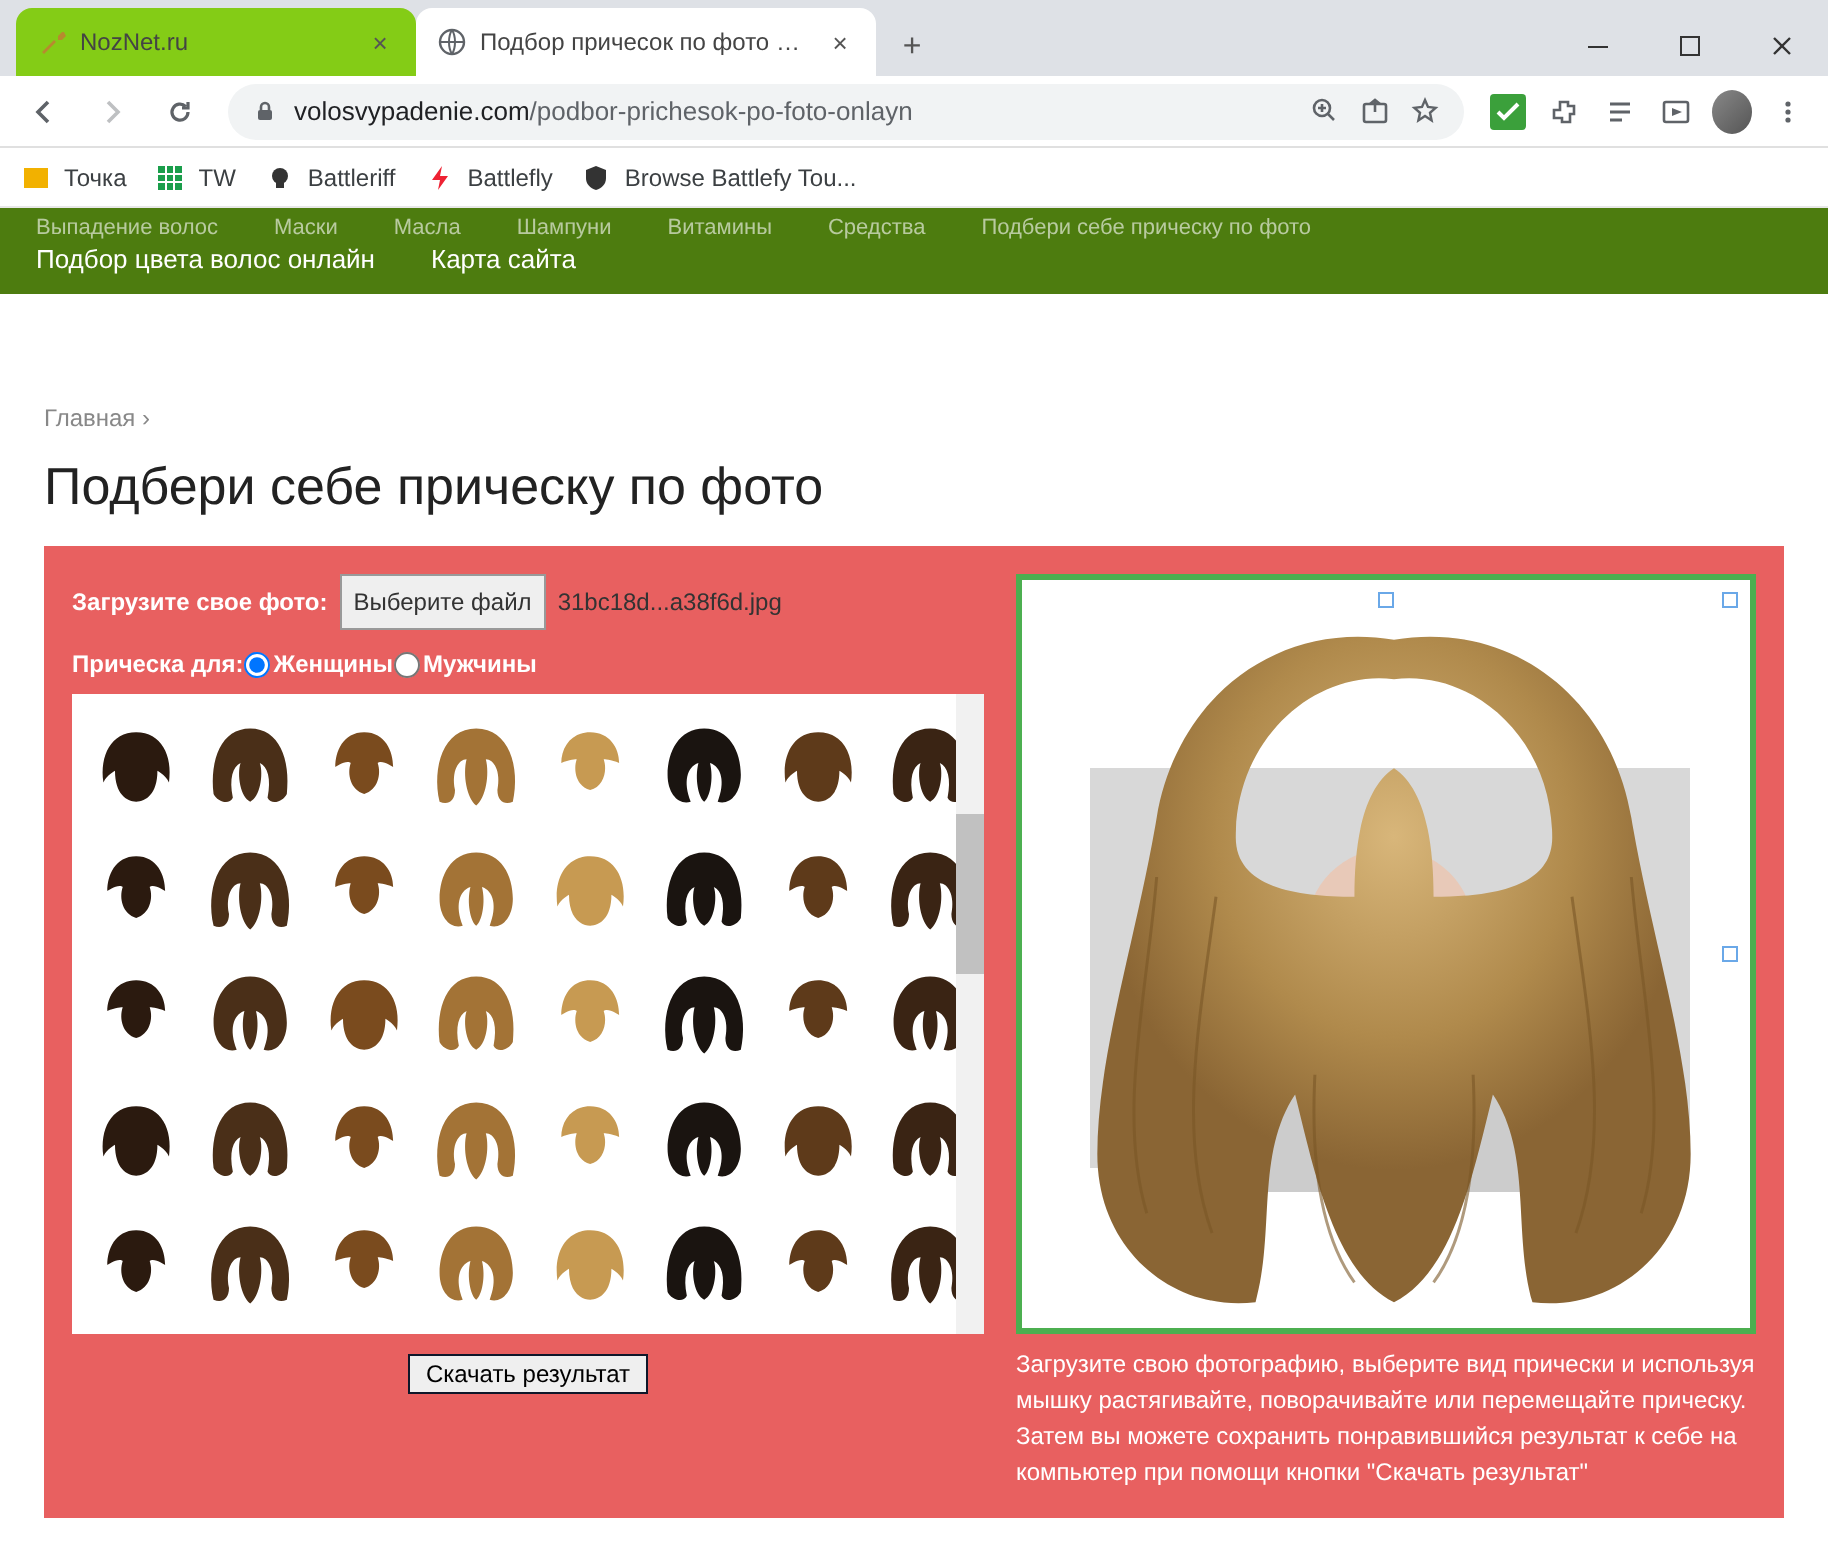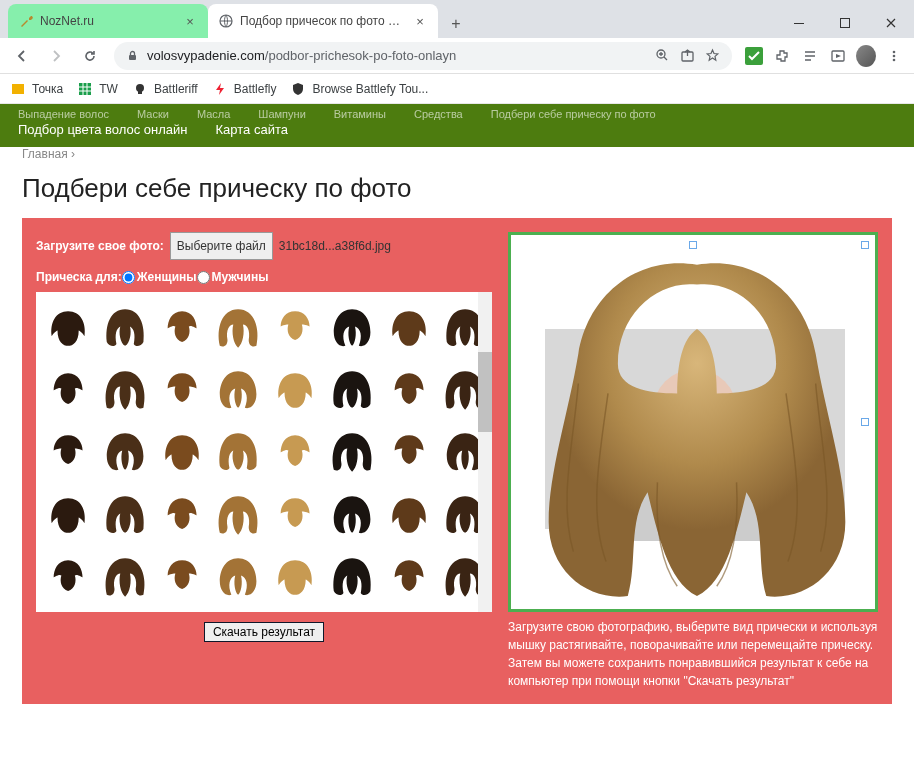--- a/index.html
+++ b/index.html
@@ -1,21 +1,21 @@
 <!DOCTYPE html>
 <html><head>
 <meta charset="utf-8">
 <style>
 * { box-sizing: border-box; margin: 0; padding: 0; }
 body { font-family: Arial, sans-serif; background: #fff; width: 914px; height: 774px; overflow: hidden; }
 
 
 .titlebar { height: 38px; background: #dee1e6; display: flex; align-items: flex-end; }
 .tabs-row { display: flex; align-items: flex-end; flex: 1; padding-left: 8px; }
-.tab { height: 34px; background: #86efac; border-radius: 8px 8px 0 0; display: flex; align-items: center; padding: 0 10px; min-width: 200px; max-width: 230px; font-size: 12px; color: #444; gap: 6px; position: relative; }
+.tab { height: 34px; background: #84cc16; border-radius: 8px 8px 0 0; display: flex; align-items: center; padding: 0 10px; min-width: 200px; max-width: 230px; font-size: 12px; color: #444; gap: 6px; position: relative; }
 .tab.active { background: #fff; }
 .tab-icon { width: 16px; height: 16px; display: inline-flex; align-items: center; justify-content: center; flex-shrink: 0; }
 .tab-title { white-space: nowrap; overflow: hidden; text-overflow: ellipsis; flex: 1; }
 .tab-close { width: 16px; height: 16px; display: inline-flex; align-items: center; justify-content: center; font-size: 13px; color: #555; cursor: pointer; }
 .new-tab { width: 28px; height: 28px; display: flex; align-items: center; justify-content: center; font-size: 16px; color: #555; margin-left: 4px; cursor: pointer; }
 .window-controls { display: flex; height: 30px; }
 .win-btn { width: 46px; height: 30px; display: flex; align-items: center; justify-content: center; color: #333; font-size: 13px; }
 
 
 .toolbar { height: 36px; background: #fff; display: flex; align-items: center; padding: 0 6px; gap: 2px; border-bottom: 1px solid #e0e0e0; }
@@ -29,21 +29,21 @@
 
 
 .bookmarks { height: 30px; background: #fff; display: flex; align-items: center; padding: 0 10px; gap: 14px; font-size: 12px; color: #3c4043; border-bottom: 1px solid #e8e8e8; }
 .bm { display: flex; align-items: center; gap: 6px; cursor: pointer; }
 .bm-icon { width: 16px; height: 16px; display: inline-flex; align-items: center; justify-content: center; }
 
 
 .page { height: calc(774px - 38px - 36px - 30px); overflow: hidden; position: relative; }
 .topnav { background: #4d7c0f; color: #fff; padding: 4px 18px 10px; font-size: 13px; }
 .topnav-row { display: flex; gap: 28px; flex-wrap: wrap; }
-.breadcrumb { font-size: 12px; color: #888; padding: 0 22px 4px; }
+.breadcrumb { font-size: 12px; color: #888; padding: 26px 22px 4px; margin-top: 29px; }
 .breadcrumb a { color: #888; text-decoration: none; }
 .page-title { font-size: 26px; font-weight: 400; padding: 8px 22px 14px; color: #222; }
 
 .red-panel { margin: 0 22px; background: #e86060; padding: 14px; display: flex; gap: 16px; }
 .left-col { flex: 1; min-width: 0; }
 .right-col { width: 370px; flex-shrink: 0; }
 
 .upload-row { color: #fff; font-size: 12px; font-weight: bold; display: flex; align-items: center; gap: 6px; margin-bottom: 10px; }
 .file-btn { background: #efefef; border: 1px solid #999; padding: 6px 6px; font-size: 12px; color: #333; cursor: pointer; font-family: Arial; }
 .file-name { color: #333; font-weight: normal; font-size: 12px; }

